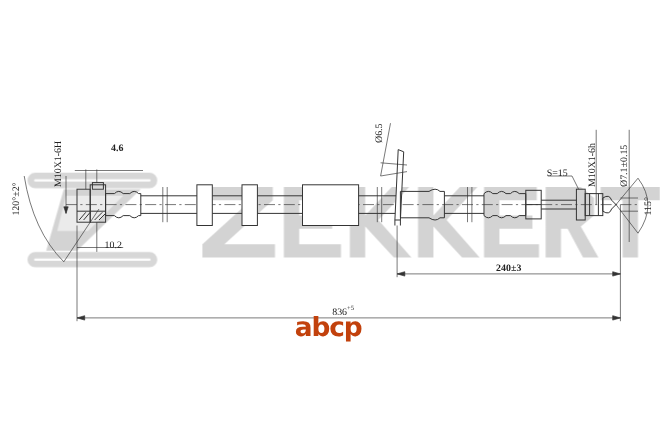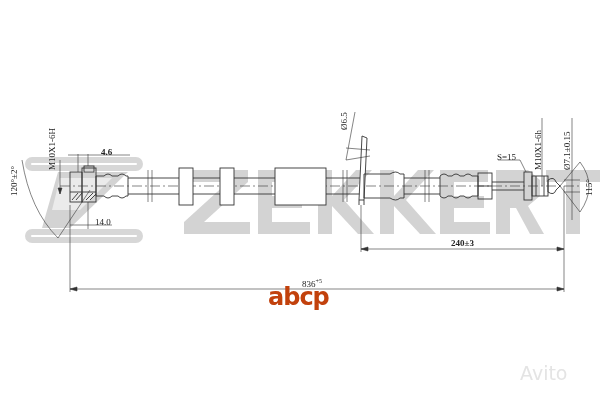--- a/index.html
+++ b/index.html
@@ -129,28 +129,27 @@
       <line x1="564" y1="192" x2="580" y2="192"></line>
 
       <path d="M580,162 Q598,186 580,212"></path>
       <line x1="560" y1="186" x2="580" y2="162"></line>
       <line x1="560" y1="186" x2="580" y2="212"></line>
     </g>
   </svg>
 
   
   <span class="lbl vert" style="left:48px;top:170px;">M10X1-6H</span>
-  <span class="lbl" style="left:101px;top:148px;font-weight:bold;">4.6</span>
-  <span class="lbl" style="left:95px;top:218px;">14.0</span>
+  <span class="lbl" style="left:101px;top:130px;font-weight:bold;">4.6</span>
+  <span class="lbl" style="left:95px;top:218px;">10.2</span>
   <span class="lbl vert" style="left:10px;top:196px;">120°±2°</span>
   <span class="lbl vert" style="left:340px;top:130px;">Ø6.5</span>
   <span class="lbl" style="left:497px;top:153px;">S=15</span>
   <span class="lbl vert" style="left:534px;top:170px;">M10X1-6h</span>
   <span class="lbl vert" style="left:563px;top:170px;">Ø7.1±0.15</span>
   <span class="lbl vert" style="left:585px;top:196px;">115°</span>
   <span class="lbl" style="left:451px;top:239px;font-weight:bold;">240±3</span>
   <span class="lbl" style="left:302px;top:278px;">
     <span>836</span><sup style="font-size:6px;">+5</sup>
   </span>
 
   <div class="wm-abcp">abcp</div>
-  <div class="wm-avito">Avito</div>
 </div>
 
 </body></html>

